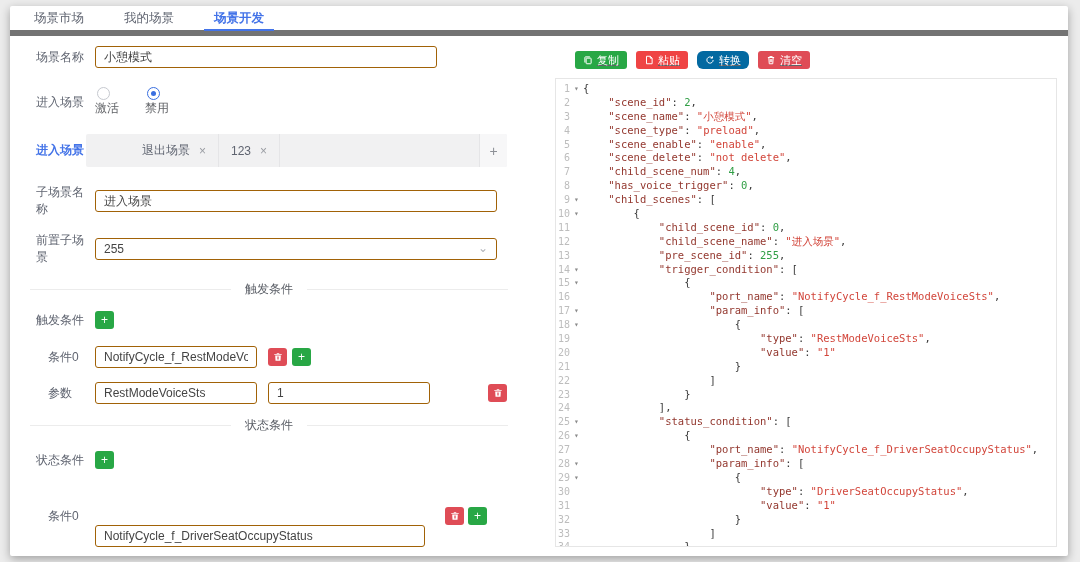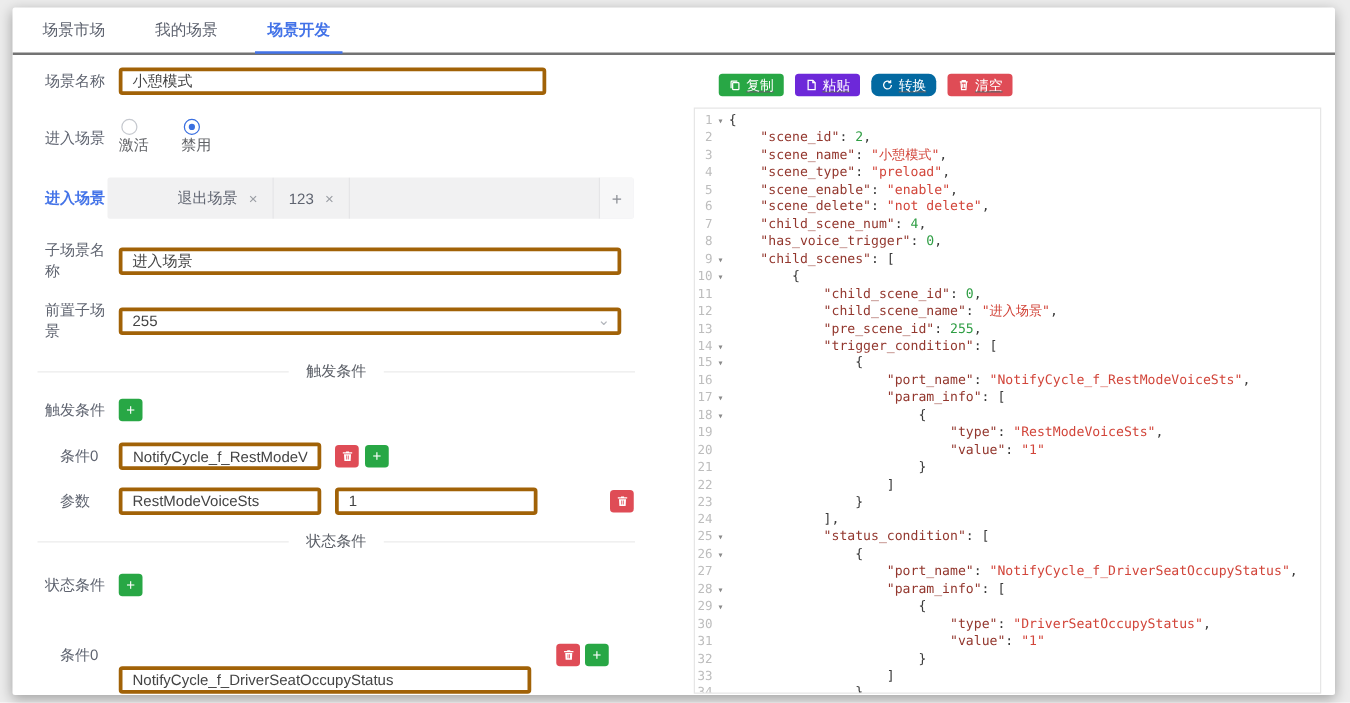--- a/index.html
+++ b/index.html
@@ -2,34 +2,34 @@
 <html><head>
 <meta charset="utf-8">
 <style>
   * { margin:0; padding:0; box-sizing:border-box; }
   html,body { width:1080px; height:562px; overflow:hidden; }
   body { background:#ececec; font-family:"Liberation Sans","DejaVu Sans",sans-serif; font-size:12px; color:#606266; }
   .card { position:absolute; left:10px; top:6px; width:1058px; height:550px; background:#fff;
           border-radius:2px; box-shadow:0 3px 10px rgba(0,0,0,.32); overflow:hidden; }
 
   
-  .tabbar { height:38px; border-bottom:2px solid #737373; display:flex; align-items:stretch; padding-left:14px; }
+  .tabbar { height:30px; border-bottom:6px solid #737373; display:flex; align-items:stretch; padding-left:14px; }
   .tab { display:flex; align-items:center; padding:0 10px; margin-right:20px; color:#5f6470; cursor:pointer; position:relative; font-size:12.5px; }
   .tab.active { color:#4373e8; font-weight:bold; }
   .tab.active::after { content:""; position:absolute; left:0; right:0; bottom:-1px; height:2px; background:#4373e8; }
 
   .main { display:flex; height:511px; }
 
   
   .left { width:523px; padding:10px 0 0 26px; flex-shrink:0; }
   .frow { display:flex; align-items:center; width:471px; }
   .flabel { width:59px; flex-shrink:0; color:#5f6470; }
   .frow.cond { padding-left:12px; }
   .frow.cond .flabel { width:47px; }
-  .inp { height:22px; border:3px solid #a16207; border-radius:3px; background:#fff; color:#444;
+  .inp { height:22px; border:1px solid #a16207; border-radius:3px; background:#fff; color:#444;
          padding:0 8px; font-size:12px; font-family:"Liberation Sans",sans-serif; outline:none; }
   .sel { position:relative; }
   .sel .chev { position:absolute; right:9px; top:3px; color:#b2b5bb; font-size:12px; pointer-events:none; }
 
   
   .radio { display:flex; align-items:center; margin-right:26px; cursor:pointer;flex-direction:column; }
   .rdot { width:13px; height:13px; border-radius:50%; border:1px solid #c6c9cf; background:#fff; margin-right:7px; position:relative; }
   .radio.on .rdot { border-color:#3a6fe0; }
   .radio.on .rdot::after { content:""; position:absolute; left:3px; top:3px; width:5px; height:5px; border-radius:50%; background:#3a6fe0; }
 
@@ -204,21 +204,21 @@
 
     <div class="right">
       <div class="toolbar">
         <button class="tbtn" style="background:#28a745;">
           <svg viewBox="0 0 16 16">
               <rect x="5" y="5" width="8" height="9" rx="1"></rect>
               <path d="M11 3H4a1 1 0 0 0-1 1v8"></path>
             </svg>
           <span>复制</span>
         </button>
-        <button class="tbtn" style="background:#6d28d9;">
+        <button class="tbtn" style="background:#ef4444;">
           <svg viewBox="0 0 16 16">
               <path d="M4 2h6l3 3v9H4z"></path>
               <path d="M10 2v3h3"></path>
             </svg>
           <span>粘贴</span>
         </button>
         <button class="tbtn" style="background:#0369a1;border-radius:6px;">
           <svg viewBox="0 0 16 16">
               <path d="M13 8a5 5 0 1 1-1.5-3.5M12 2v3h-3"></path>
             </svg>

